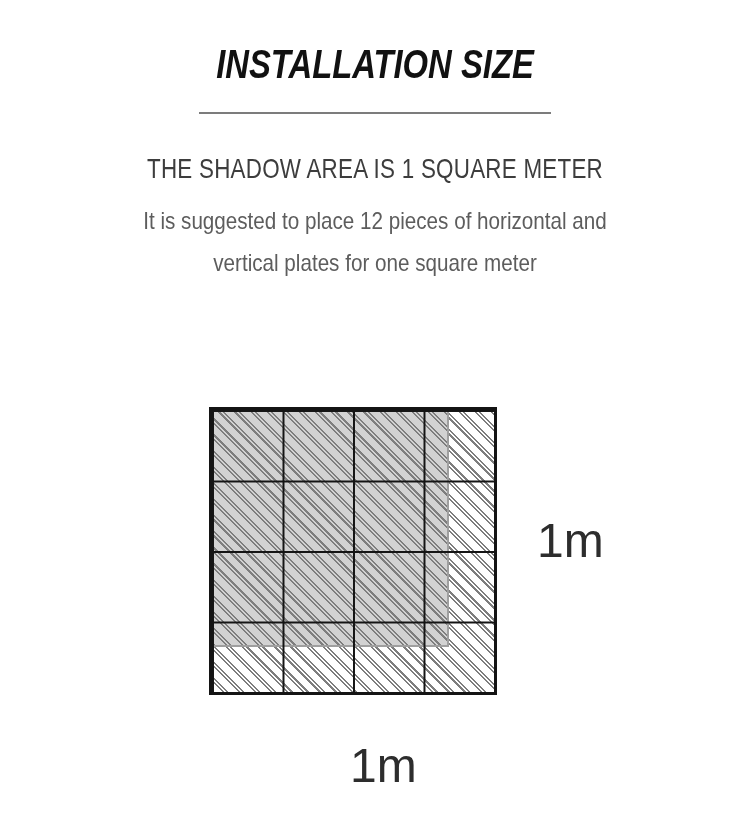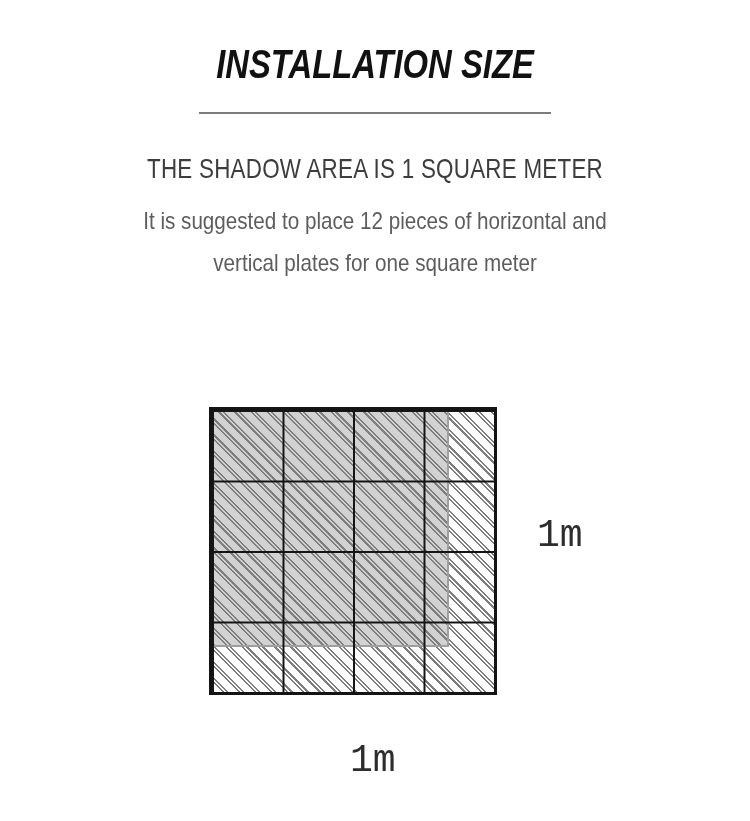--- a/index.html
+++ b/index.html
@@ -103,25 +103,24 @@
       linear-gradient(to bottom, var(--grid-line, #141414) 2px, transparent 2px);
     background-size:
       calc(100% / var(--cols, 4)) 100%,
       100% calc(100% / var(--rows, 4));
     pointer-events: none;
   }
 
   
   .dim-label {
     position: absolute;
-    font-size: 38px;
+    font-size: 48px;
     line-height: 1;
     color: var(--label-ink, #2d2d2d);
     white-space: nowrap;
-    font-family: Liberation Mono, monospace;
   }
   .dim-right  { left: 537px; top: 517px; }
   .dim-bottom { left: 350px; top: 742px; }
 </style>
 </head>
 <body>
 
 <div class="canvas" style="--title-ink: #111111; --divider-ink: #7c7c7c; --heading-ink: #3d3d3d; --subtitle-ink: #5d5d5d; --label-ink: #2d2d2d; --grid-line: #141414; --hatch-line: #7e7e7e; --shadow-fill: #d2d2d2; --shadow-edge: #9f9f9f;">
 
   <h1 class="title">INSTALLATION SIZE</h1>

